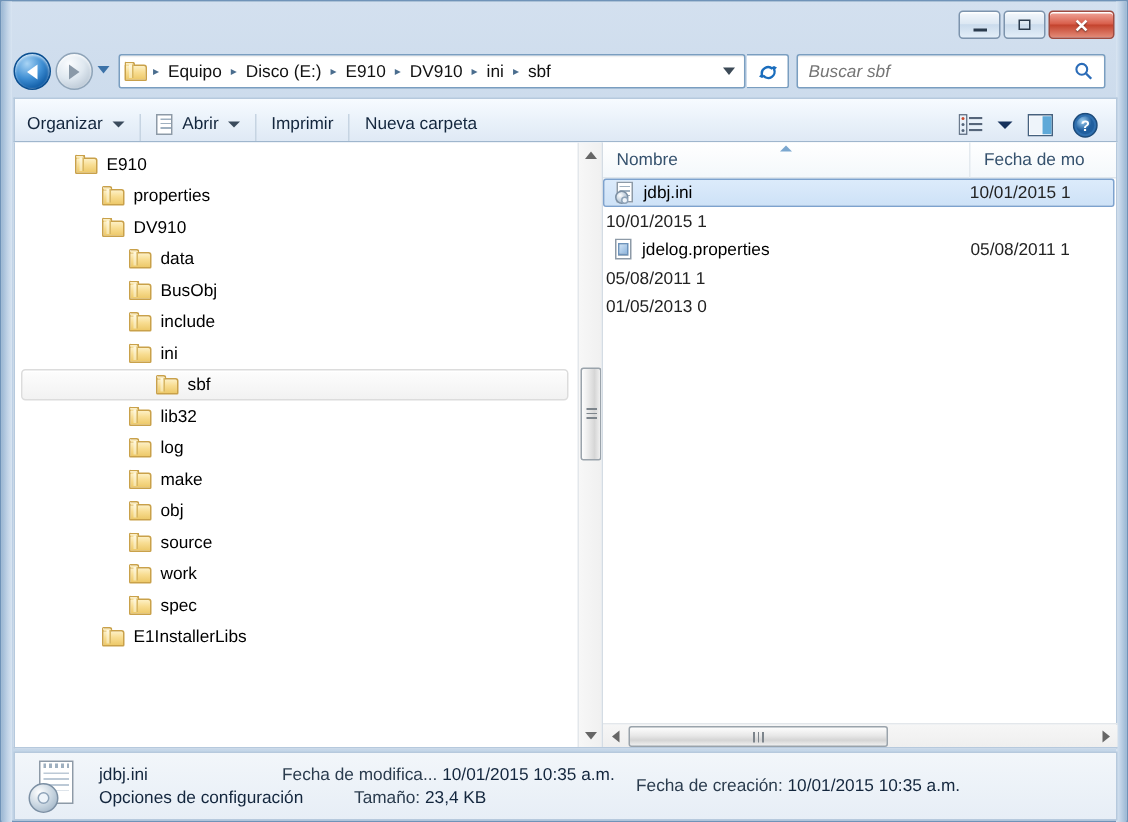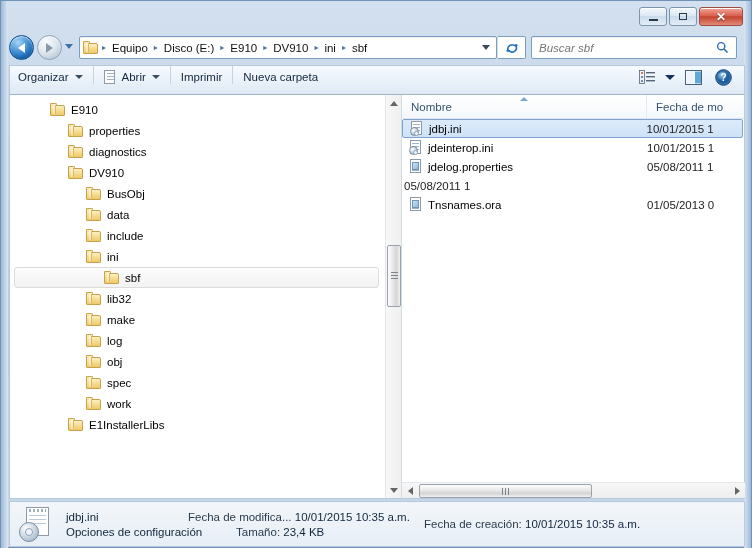--- a/index.html
+++ b/index.html
@@ -82,21 +82,21 @@
     border:none; outline:none; flex:1; margin-left:7px; font-size:11.5px;
     font-family:"Liberation Sans",sans-serif; font-style:italic; color:#7b7b7b; background:transparent;
   }
   #search-icon { margin-right:7px; color:#2b6cb8; font-size:13px; }
 
   
   #toolbar {
     position:absolute; left:8px; top:64px; width:736px; height:30px;
     background:linear-gradient(180deg,#f7fbff 0%,#eaf2fa 50%,#dfe9f5 100%);
     border:1px solid #b6c9dd; border-bottom:1px solid #9fb6cd;
-    display:flex; align-items:flex-start;
+    display:flex; align-items:flex-end;
   }
   .tb-item { display:flex; align-items:center; height:22px; padding:0 8px;
     font-size:11.5px; color:#13263d; cursor:default; }
   .tb-caret { width:0;height:0;margin-left:6px;
     border-left:4px solid transparent;border-right:4px solid transparent;border-top:4px solid #3a4b5c; }
   .tb-sep { width:1px; height:18px; background:#c6d4e2; margin:0 2px; }
   #tb-right { margin-left:auto; display:flex; align-items:center; padding-right:6px; }
   .tb-icon-btn { width:30px; height:22px; display:flex; align-items:center; justify-content:center; }
 
   
@@ -355,48 +355,39 @@
             </span>
             <span>properties</span>
           </div>
           <div class="tnode">
             <span style="display:inline-block;width:58px;flex:0 0 auto;"></span>
             <span class="folder-icon fi">
               <span class="fb"></span>
               <span class="ft"></span>
               <span class="fs"></span>
             </span>
-            <span>diagnostics</span>
-          </div>
-          <div class="tnode">
-            <span style="display:inline-block;width:58px;flex:0 0 auto;"></span>
-            <span class="folder-icon fi">
-              <span class="fb"></span>
-              <span class="ft"></span>
-              <span class="fs"></span>
-            </span>
             <span>DV910</span>
           </div>
           <div class="tnode">
             <span style="display:inline-block;width:76px;flex:0 0 auto;"></span>
             <span class="folder-icon fi">
               <span class="fb"></span>
               <span class="ft"></span>
               <span class="fs"></span>
             </span>
+            <span>data</span>
+          </div>
+          <div class="tnode">
+            <span style="display:inline-block;width:76px;flex:0 0 auto;"></span>
+            <span class="folder-icon fi">
+              <span class="fb"></span>
+              <span class="ft"></span>
+              <span class="fs"></span>
+            </span>
             <span>BusObj</span>
-          </div>
-          <div class="tnode">
-            <span style="display:inline-block;width:76px;flex:0 0 auto;"></span>
-            <span class="folder-icon fi">
-              <span class="fb"></span>
-              <span class="ft"></span>
-              <span class="fs"></span>
-            </span>
-            <span>data</span>
           </div>
           <div class="tnode">
             <span style="display:inline-block;width:76px;flex:0 0 auto;"></span>
             <span class="folder-icon fi">
               <span class="fb"></span>
               <span class="ft"></span>
               <span class="fs"></span>
             </span>
             <span>include</span>
           </div>
@@ -427,57 +418,66 @@
             </span>
             <span>lib32</span>
           </div>
           <div class="tnode">
             <span style="display:inline-block;width:76px;flex:0 0 auto;"></span>
             <span class="folder-icon fi">
               <span class="fb"></span>
               <span class="ft"></span>
               <span class="fs"></span>
             </span>
+            <span>log</span>
+          </div>
+          <div class="tnode">
+            <span style="display:inline-block;width:76px;flex:0 0 auto;"></span>
+            <span class="folder-icon fi">
+              <span class="fb"></span>
+              <span class="ft"></span>
+              <span class="fs"></span>
+            </span>
             <span>make</span>
           </div>
           <div class="tnode">
             <span style="display:inline-block;width:76px;flex:0 0 auto;"></span>
             <span class="folder-icon fi">
               <span class="fb"></span>
               <span class="ft"></span>
               <span class="fs"></span>
             </span>
-            <span>log</span>
-          </div>
-          <div class="tnode">
-            <span style="display:inline-block;width:76px;flex:0 0 auto;"></span>
-            <span class="folder-icon fi">
-              <span class="fb"></span>
-              <span class="ft"></span>
-              <span class="fs"></span>
-            </span>
             <span>obj</span>
           </div>
           <div class="tnode">
             <span style="display:inline-block;width:76px;flex:0 0 auto;"></span>
             <span class="folder-icon fi">
               <span class="fb"></span>
               <span class="ft"></span>
               <span class="fs"></span>
             </span>
+            <span>source</span>
+          </div>
+          <div class="tnode">
+            <span style="display:inline-block;width:76px;flex:0 0 auto;"></span>
+            <span class="folder-icon fi">
+              <span class="fb"></span>
+              <span class="ft"></span>
+              <span class="fs"></span>
+            </span>
+            <span>work</span>
+          </div>
+          <div class="tnode">
+            <span style="display:inline-block;width:76px;flex:0 0 auto;"></span>
+            <span class="folder-icon fi">
+              <span class="fb"></span>
+              <span class="ft"></span>
+              <span class="fs"></span>
+            </span>
             <span>spec</span>
-          </div>
-          <div class="tnode">
-            <span style="display:inline-block;width:76px;flex:0 0 auto;"></span>
-            <span class="folder-icon fi">
-              <span class="fb"></span>
-              <span class="ft"></span>
-              <span class="fs"></span>
-            </span>
-            <span>work</span>
           </div>
           <div class="tnode">
             <span style="display:inline-block;width:58px;flex:0 0 auto;"></span>
             <span class="folder-icon fi">
               <span class="fb"></span>
               <span class="ft"></span>
               <span class="fs"></span>
             </span>
             <span>E1InstallerLibs</span>
           </div>
@@ -511,53 +511,37 @@
               <span class="ficon" style="position:relative;display:inline-block;">
                 <span class="doc-base"></span>
                 <span class="doc-lines"></span>
                 <span class="gear"></span>
               </span>
               <span>jdbj.ini</span>
             </span>
             <span class="fdate">10/01/2015 1</span>
           </div>
           <div class="frow">
-            <span class="fname">
-              <span class="ficon" style="position:relative;display:inline-block;">
-                <span class="doc-base"></span>
-                <span class="doc-lines"></span>
-                <span class="gear"></span>
-              </span>
-              <span>jdeinterop.ini</span>
-            </span>
             <span class="fdate">10/01/2015 1</span>
           </div>
           <div class="frow">
             <span class="fname">
               <span class="ficon" style="position:relative;display:inline-block;">
                 <span class="doc-base"></span>
                 <span class="doc-blue"></span>
                 <span style="position:absolute;left:3px;top:11px;width:7px;height:2px;background:repeating-linear-gradient(180deg,#9fb0c0 0 1px,transparent 1px 2px);"></span>
               </span>
               <span>jdelog.properties</span>
             </span>
             <span class="fdate">05/08/2011 1</span>
           </div>
           <div class="frow">
             <span class="fdate">05/08/2011 1</span>
           </div>
           <div class="frow">
-            <span class="fname">
-              <span class="ficon" style="position:relative;display:inline-block;">
-                <span class="doc-base"></span>
-                <span class="doc-blue"></span>
-                <span style="position:absolute;left:3px;top:11px;width:7px;height:2px;background:repeating-linear-gradient(180deg,#9fb0c0 0 1px,transparent 1px 2px);"></span>
-              </span>
-              <span>Tnsnames.ora</span>
-            </span>
             <span class="fdate">01/05/2013 0</span>
           </div>
         </div>
 
       <div id="file-hsb">
         <div class="hsb-arrow hsb-l">
           <span class="sb-tri-l"></span>
         </div>
         <div id="file-hthumb">
           <span class="grip"></span>

